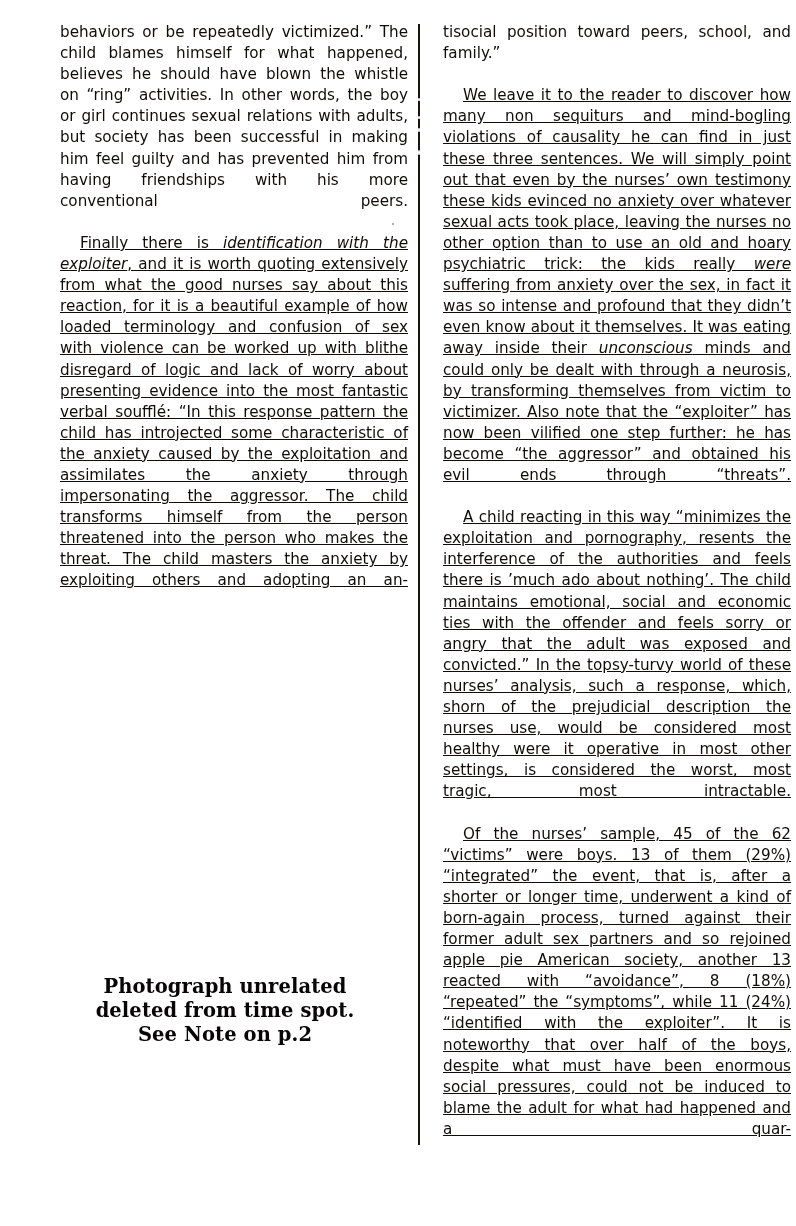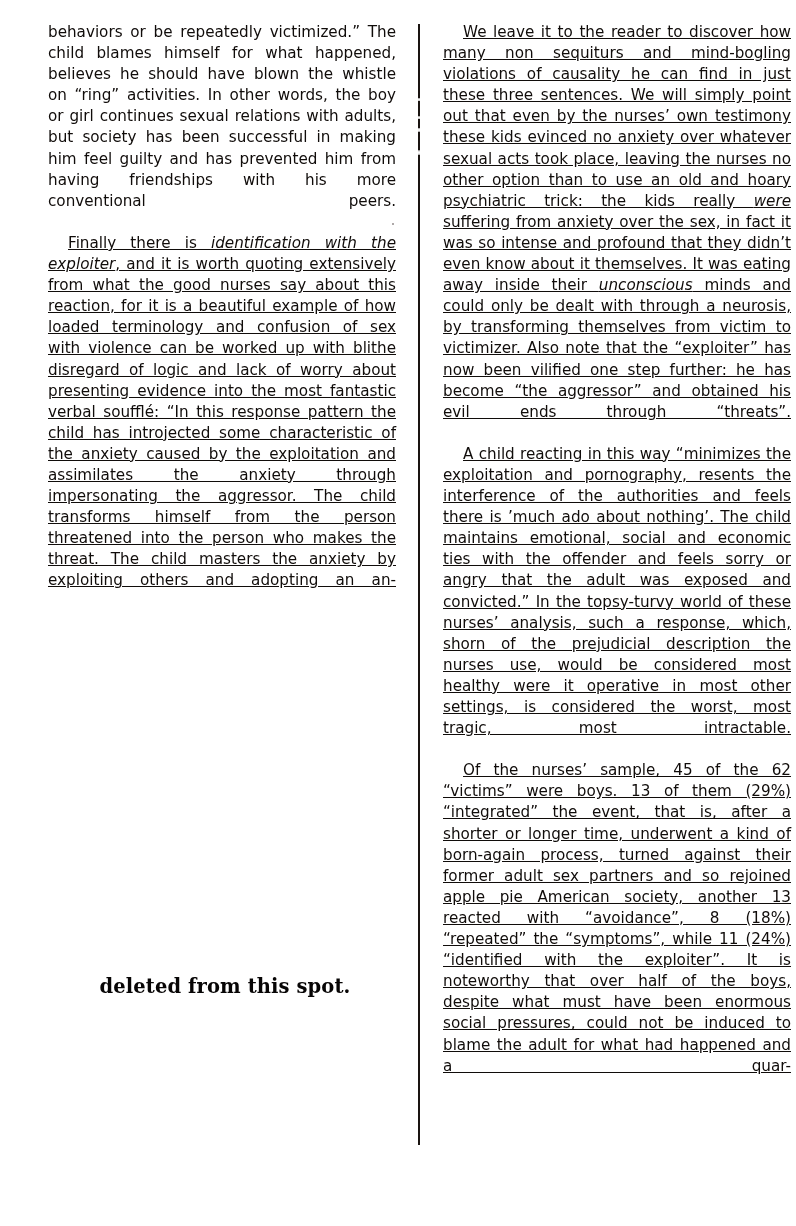--- a/index.html
+++ b/index.html
@@ -31,21 +31,21 @@
     width: 348px;
     font-family: "DejaVu Sans", sans-serif;
     font-size: 15.2px;
     line-height: 21.1px;
     color: #100c0a;
     text-align: justify;
     -webkit-hyphens: none;
     hyphens: none;
     word-spacing: 0.02em;
   }
-  .col-left  { left: 48px; }
+  .col-left  { left: 60px; }
   .col-right { left: 443px; }
 
   .col p {
     margin: 0;
     text-align: justify;
     text-justify: inter-word;
   }
   .col p.indent { text-indent: 20px; text-decoration: underline; }
   .col p em { font-style: italic; }
 
@@ -110,29 +110,32 @@
   <div class="columns">
 
     <div class="col col-left">
       <p>behaviors or be repeatedly victimized.” The child blames himself for what happened, believes he should have blown the whistle on “ring” activities. In other words, the boy or girl continues sexual relations with adults, but society has been successful in making him feel guilty and has prevented him from having friendships with his more conventional peers.</p>
       <p class="indent">Finally there is <em>identification with the exploiter</em>, and it is worth quoting extensively from what the good nurses say about this reaction, for it is a beautiful example of how loaded terminology and confusion of sex with violence can be worked up with blithe disregard of logic and lack of worry about presenting evidence into the most fantastic verbal soufflé: “In this response pattern the child has introjected some characteristic of the anxiety caused by the exploitation and assimilates the anxiety through impersonating the aggressor. The child transforms himself from the person threatened into the person who makes the threat. The child masters the anxiety by exploiting others and adopting an an-</p>
     </div>
 
     <div class="divider"></div>
 
     <div class="col col-right">
+      <p>tisocial position toward peers, school, and family.”</p>
       <p class="indent">We leave it to the reader to discover how many non sequiturs and mind-bogling violations of causality he can find in just these three sentences. We will simply point out that even by the nurses’ own testimony these kids evinced no anxiety over whatever sexual acts took place, leaving the nurses no other option than to use an old and hoary psychiatric trick: the kids really <em>were</em> suffering from anxiety over the sex, in fact it was so intense and profound that they didn’t even know about it themselves. It was eating away inside their <em>unconscious</em> minds and could only be dealt with through a neurosis, by transforming themselves from victim to victimizer. Also note that the “exploiter” has now been vilified one step further: he has become “the aggressor” and obtained his evil ends through “threats”.</p>
       <p class="indent">A child reacting in this way “minimizes the exploitation and pornography, resents the interference of the authorities and feels there is ’much ado about nothing’. The child maintains emotional, social and economic ties with the offender and feels sorry or angry that the adult was exposed and convicted.” In the topsy-turvy world of these nurses’ analysis, such a response, which, shorn of the prejudicial description the nurses use, would be considered most healthy were it operative in most other settings, is considered the worst, most tragic, most intractable.</p>
       <p class="indent">Of the nurses’ sample, 45 of the 62 “victims” were boys. 13 of them (29%) “integrated” the event, that is, after a shorter or longer time, underwent a kind of born-again process, turned against their former adult sex partners and so rejoined apple pie American society, another 13 reacted with “avoidance”, 8 (18%) “repeated” the “symptoms”, while 11 (24%) “identified with the exploiter”. It is noteworthy that over half of the boys, despite what must have been enormous social pressures, could not be induced to blame the adult for what had happened and a quar-</p>
     </div>
 
   </div>
 
   <div class="note">
-    <span class="nl">deleted from this spot.</span>
+    <span class="nl">Photograph unrelated</span>
+    <span class="nl">deleted from time spot.</span>
+    <span class="nl">See Note on p.2</span>
   </div>
 
 
   <div class="speck" style="left:392px;top:223px;width:2px;height:2px;"></div>
   <div class="speck" style="left:418px;top:98px;width:1.6px;height:3px;background:#ffffff;opacity:1;"></div>
   <div class="speck" style="left:418px;top:128px;width:1.6px;height:4px;background:#ffffff;opacity:1;"></div>
   <div class="speck" style="left:418px;top:150px;width:1.6px;height:5px;background:#ffffff;opacity:1;"></div>
   <div class="speck" style="left:418px;top:116px;width:1.6px;height:3px;background:#ffffff;opacity:1;"></div>
 
 </div>

